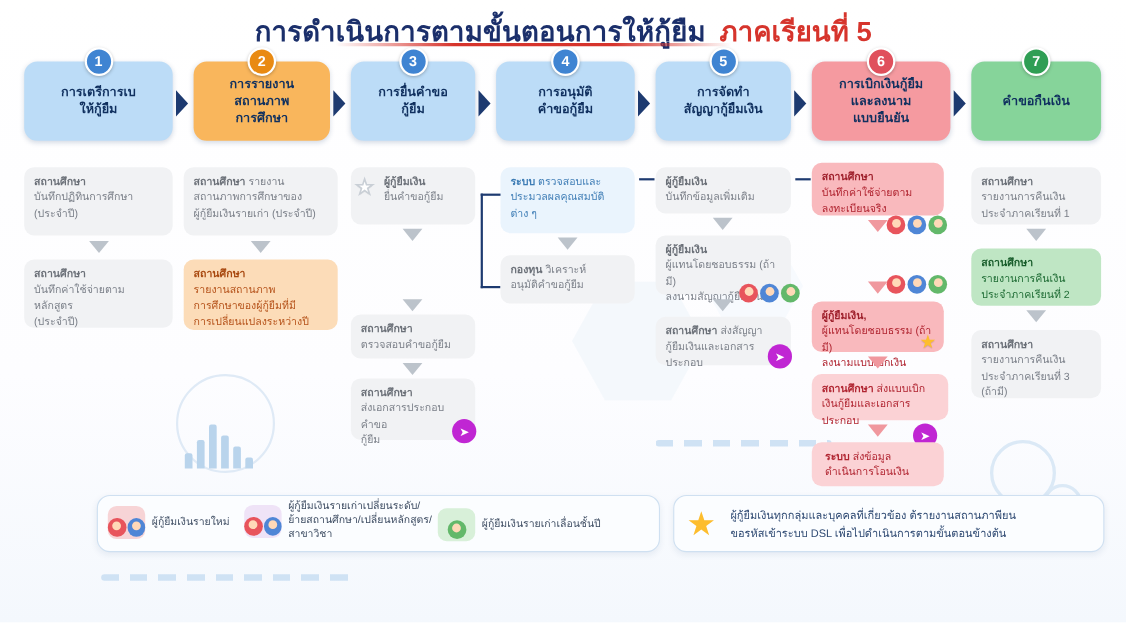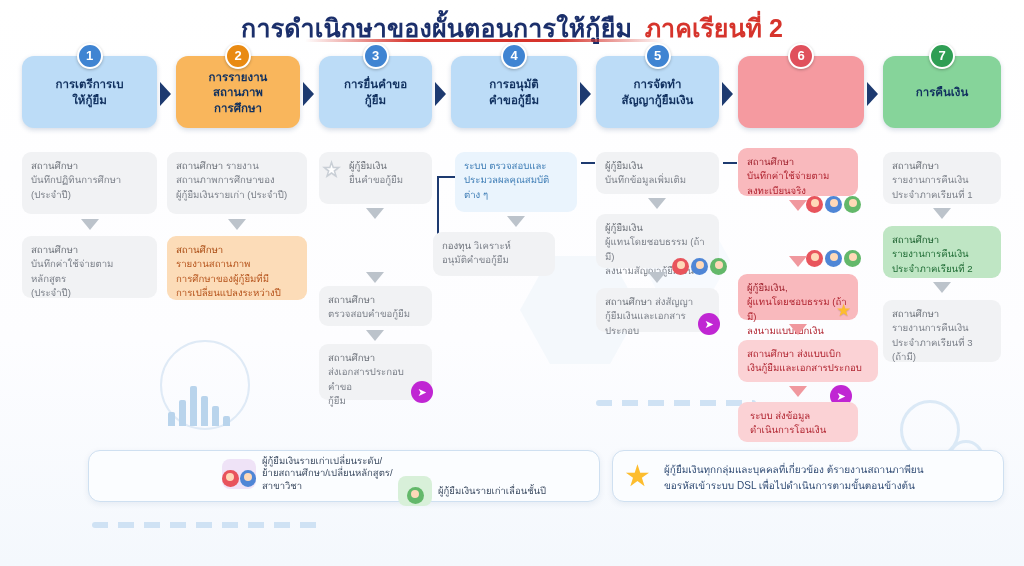--- a/index.html
+++ b/index.html
@@ -39,21 +39,21 @@
   .step .num { position:absolute; top:-13px; left:50%; transform:translateX(-50%);
           width:26px; height:26px; border-radius:50%; color:#fff; font-size:13px;
           display:flex; align-items:center; justify-content:center; border:2px solid #fff;
           box-shadow:0 1px 3px rgba(0,0,0,.25); }
   .arrow-sep { position:absolute; top:82px; width:0; height:0;
           border-top:12px solid transparent; border-bottom:12px solid transparent; border-left:11px solid #1d3a70; }
 
   
   .box { position:absolute; border-radius:9px; font-size:9.6px; line-height:1.5;
          padding:7px 9px; color:#6a6f78; background:#f1f2f4; }
-  .box b { font-weight:normal; }
+  .box b { font-weight:bold; }
   .box.gray { background:#f1f2f4; color:#7a7f88; }
   .box.gray b { color:#6b7078; }
   .box.orange { background:#fcdcb8; color:#b5521a; }
   .box.orange b { color:#a8480f; }
   .box.lblue { background:#eaf4fd; color:#3d7cb5; }
   .box.pink { background:#f9b9bd; color:#b02430; }
   .box.pink b { color:#9e1f2b; }
   .box.pinklite { background:#fbd2d5; color:#b02430; }
   .box.green { background:#bfe6c4; color:#1d6b33; }
   .box.green b { color:#175c2a; }
@@ -105,22 +105,22 @@
       <i style="height:30px"></i>
       <i style="height:20px"></i>
       <i style="height:10px"></i>
   </div>
   <div class="gear" style="left:900px;top:400px;width:60px;height:60px;"></div>
   <div class="gear" style="left:948px;top:440px;width:36px;height:36px;"></div>
   <div class="dash-line" style="left:596px;top:400px;width:160px;"></div>
   <div class="dash-line" style="left:92px;top:522px;width:230px;"></div>
 
   <div class="title-wrap">
-    <span class="title-main">การดำเนิกษาของผั้นตอนการให้กู้ยืม</span>
-    <span class="title-accent">ภาคเรียนที่ 2</span>
+    <span class="title-main">การดำเนินการตามขั้นตอนการให้กู้ยืม</span>
+    <span class="title-accent">ภาคเรียนที่ 5</span>
   </div>
   <div class="title-underline"></div>
 
   <div class="step" id="s0" style="left:22px;width:135px;background:#bcdcf7;">
     <span class="num" style="background:#3f84d2;">1</span>
     <span style="white-space:pre-line">การเตรีการเบ
 ให้กู้ยืม</span>
   </div>
   <div class="arrow-sep" style="left:160px"></div>
 
@@ -148,26 +148,29 @@
 
   <div class="step" style="left:596px;width:123px;background:#bcdcf7;">
     <span class="num" style="background:#3f84d2;">5</span>
     <span style="white-space:pre-line">การจัดทำ
 สัญญากู้ยืมเงิน</span>
   </div>
   <div class="arrow-sep" style="left:722px"></div>
 
   <div class="step" style="left:738px;width:126px;background:#f59aa0;">
     <span class="num" style="background:#e0505c;">6</span>
+    <span style="white-space:pre-line">การเบิกเงินกู้ยืม
+และลงนาม
+แบบยืนยัน</span>
   </div>
   <div class="arrow-sep" style="left:867px"></div>
 
   <div class="step" style="left:883px;width:118px;background:#86d49a;">
     <span class="num" style="background:#2f9e54;">7</span>
-    <span style="white-space:pre-line">การคืนเงิน</span>
+    <span style="white-space:pre-line">คำขอกืนเงิน</span>
   </div>
 
   <div class="box gray" style="left:22px;top:152px;width:135px;height:62px;">
     <b>สถานศึกษา</b><br>
     <span style="white-space:pre-line">บันทึกปฏิทินการศึกษา
 (ประจำปี)</span>
   </div>
   <div class="dn-arrow" style="left:81px;top:219px;"></div>
   <div class="box gray" style="left:22px;top:236px;width:135px;height:62px;">
     <b>สถานศึกษา</b><br>
@@ -212,21 +215,21 @@
   <div class="conn" style="left:437px;top:176px;width:20px;height:2px;"></div>
   <div class="conn" style="left:437px;top:260px;width:18px;height:2px;"></div>
 
   <div class="box lblue" style="left:455px;top:152px;width:122px;height:60px;">
     <b>ระบบ</b>
     <span style="white-space:pre-line">ตรวจสอบและ
 ประมวลผลคุณสมบัติ
 ต่าง ๆ</span>
   </div>
   <div class="dn-arrow" style="left:507px;top:216px;"></div>
-  <div class="box gray" style="left:433px;top:232px;width:122px;height:44px;">
+  <div class="box gray" style="left:455px;top:232px;width:122px;height:44px;">
     <b>กองทุน</b>
     <span style="white-space:pre-line">วิเคราะห์
 อนุมัติคำขอกู้ยืม</span>
   </div>
   <div class="conn" style="left:581px;top:162px;width:14px;height:2px;"></div>
 
   <div class="box gray" style="left:596px;top:152px;width:123px;height:42px;">
     <b>ผู้กู้ยืมเงิน</b><br>
     <span style="white-space:pre-line">บันทึกข้อมูลเพิ่มเติม</span>
   </div>
@@ -267,21 +270,21 @@
     <span class="face green"></span>
   </div>
   <div class="dn-arrow pinky" style="left:789px;top:256px;"></div>
   <div class="box pink" style="left:738px;top:274px;width:120px;height:46px;">
     <b>ผู้กู้ยืมเงิน,</b><br>
     <span style="white-space:pre-line">ผู้แทนโดยชอบธรรม (ถ้ามี)
 ลงนามแบบเบิกเงิน</span>
   </div>
   <span class="star" style="left:836px;top:300px;">★</span>
   <div class="dn-arrow pinky" style="left:789px;top:324px;"></div>
-  <div class="box pinklite" style="left:738px;top:340px;width:140px;height:42px;">
+  <div class="box pinklite" style="left:738px;top:340px;width:124px;height:42px;">
     <b>สถานศึกษา</b>
     <span style="white-space:pre-line">ส่งแบบเบิก
 เงินกู้ยืมและเอกสารประกอบ</span>
   </div>
   <div class="plane" style="left:830px;top:385px;">➤</div>
   <div class="dn-arrow pinky" style="left:789px;top:386px;"></div>
   <div class="box pinklite" style="left:738px;top:402px;width:120px;height:40px;padding-left:12px;">
     <b>ระบบ</b>
     <span style="white-space:pre-line">ส่งข้อมูล
 ดำเนินการโอนเงิน</span>
@@ -300,30 +303,37 @@
   </div>
   <div class="dn-arrow" style="left:933px;top:282px;"></div>
   <div class="box gray" style="left:883px;top:300px;width:118px;height:62px;">
     <b>สถานศึกษา</b><br>
     <span style="white-space:pre-line">รายงานการคืนเงิน
 ประจำภาคเรียนที่ 3
 (ถ้ามี)</span>
   </div>
 
   <div class="legend" style="left:88px;top:450px;width:512px;height:52px;"></div>
+  <div class="legend-item" style="left:98px;top:460px;width:150px;">
+    <span class="av a">
+      <span class="face red"></span>
+      <span class="face blue"></span>
+    </span>
+    <span style="white-space:pre-line">ผู้กู้ยืมเงินรายใหม่</span>
+  </div>
   <div class="legend-item" style="left:222px;top:455px;width:180px;">
     <span class="av b">
       <span class="face red"></span>
       <span class="face blue"></span>
     </span>
     <span style="white-space:pre-line">ผู้กู้ยืมเงินรายเก่าเปลี่ยนระดับ/
 ย้ายสถานศึกษา/เปลี่ยนหลักสูตร/
 สาขาวิชา</span>
   </div>
-  <div class="legend-item" style="left:398px;top:476px;width:175px;">
+  <div class="legend-item" style="left:398px;top:462px;width:175px;">
     <span class="av c">
       <span class="face green"></span>
     </span>
     <span style="white-space:pre-line">ผู้กู้ยืมเงินรายเก่าเลื่อนชั้นปี</span>
   </div>
 
   <div class="legend" style="left:612px;top:450px;width:392px;height:52px;"></div>
   <span class="big-star" style="left:624px;top:458px;">★</span>
   <div class="legend-note" style="left:664px;top:462px;width:330px;white-space:pre-line">ผู้กู้ยืมเงินทุกกลุ่มและบุคคลที่เกี่ยวข้อง ต้รายงานสถานภาพียน
 ขอรหัสเข้าระบบ DSL เพื่อไปดำเนินการตามขั้นตอนข้างต้น</div>

